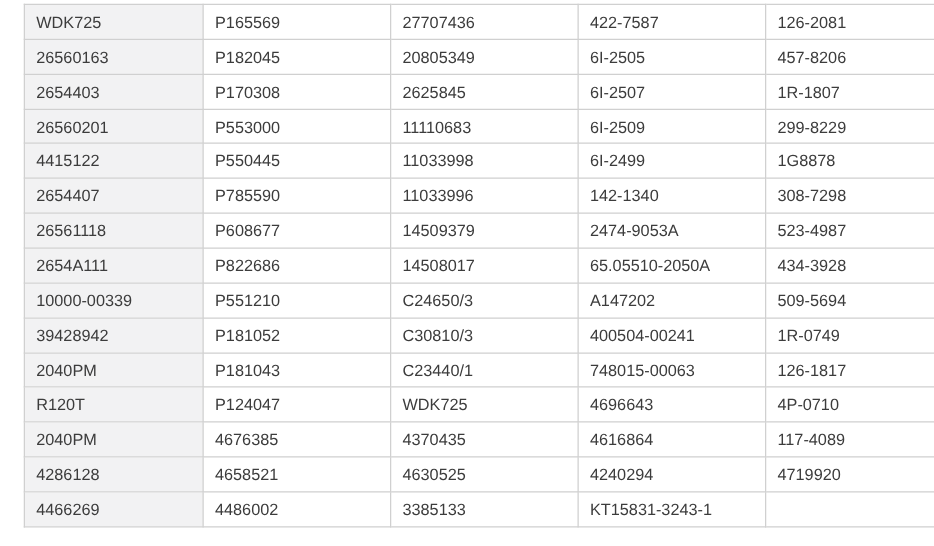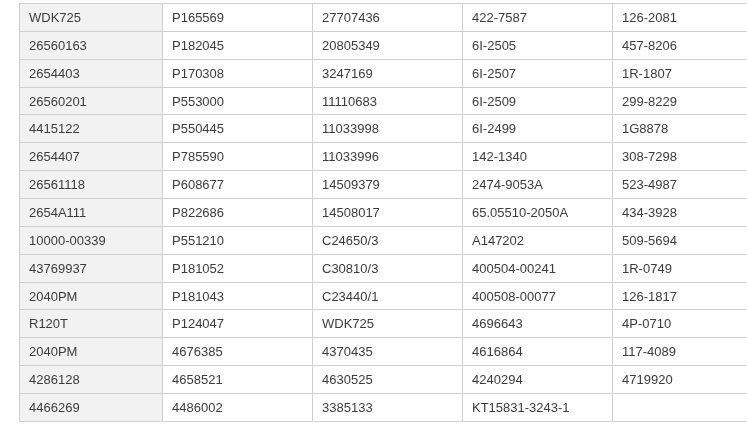--- a/index.html
+++ b/index.html
@@ -74,21 +74,21 @@
         <tr>
           <td>26560163</td>
           <td>P182045</td>
           <td>20805349</td>
           <td>6I-2505</td>
           <td>457-8206</td>
         </tr>
         <tr>
           <td>2654403</td>
           <td>P170308</td>
-          <td>3247169</td>
+          <td>2625845</td>
           <td>6I-2507</td>
           <td>1R-1807</td>
         </tr>
         <tr>
           <td>26560201</td>
           <td>P553000</td>
           <td>11110683</td>
           <td>6I-2509</td>
           <td>299-8229</td>
         </tr>
@@ -121,31 +121,31 @@
           <td>434-3928</td>
         </tr>
         <tr>
           <td>10000-00339</td>
           <td>P551210</td>
           <td>C24650/3</td>
           <td>A147202</td>
           <td>509-5694</td>
         </tr>
         <tr>
-          <td>43769937</td>
+          <td>39428942</td>
           <td>P181052</td>
           <td>C30810/3</td>
           <td>400504-00241</td>
           <td>1R-0749</td>
         </tr>
         <tr>
           <td>2040PM</td>
           <td>P181043</td>
           <td>C23440/1</td>
-          <td>400508-00077</td>
+          <td>748015-00063</td>
           <td>126-1817</td>
         </tr>
         <tr>
           <td>R120T</td>
           <td>P124047</td>
           <td>WDK725</td>
           <td>4696643</td>
           <td>4P-0710</td>
         </tr>
         <tr>

